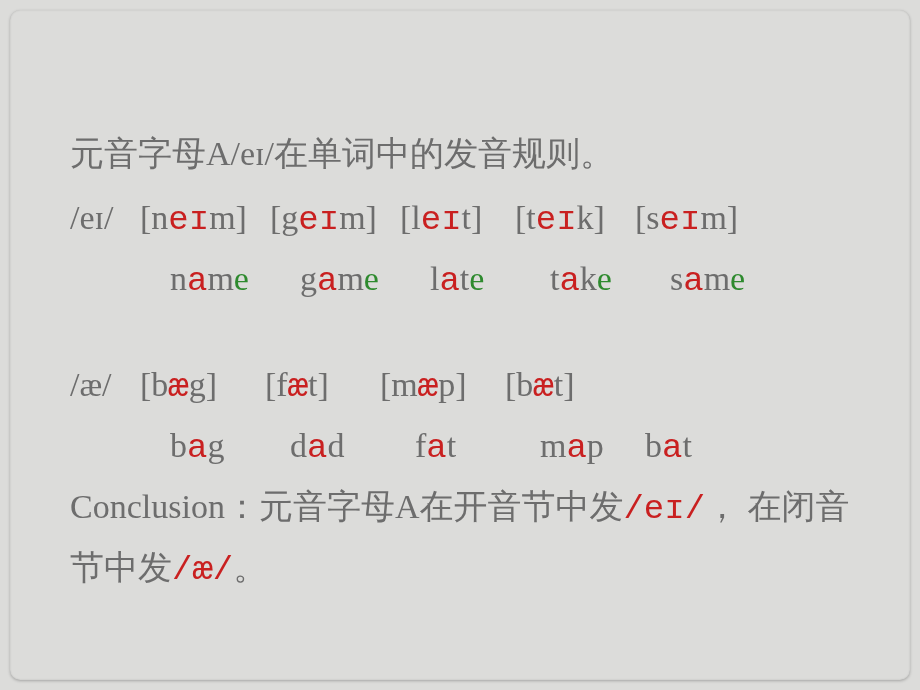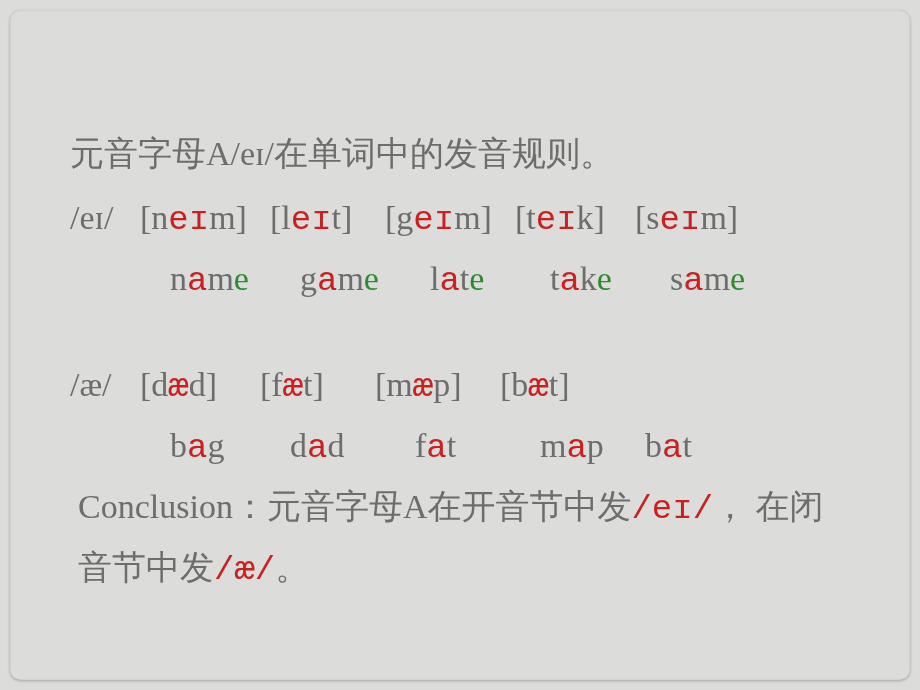--- a/index.html
+++ b/index.html
@@ -42,53 +42,52 @@
     .w-col { width: 130px; }
     .w-col-words { width: 130px; }
     .indent { width: 100px; }
     .red { color: #c92020; font-family: Liberation Mono, monospace; }
     .green { color: #2e8a2e; }
     .gray { color: #6d6d6d; }
     .spacer { height: 46px; }
     .conclusion {
       color: #6d6d6d;
       margin-top: 0;
-      margin-left: 8px;
     }
   </style>
 </head>
 <body>
 
 <div class="slide">
 
   <div class="title-line">元音字母A/eɪ/在单词中的发音规则。</div>
 
   <div class="row">
     <span class="cell w-label gray">/eɪ/</span>
     <span class="cell w-col"><span class="gray">[n</span><span class="red">eɪ</span><span class="gray">m]</span></span>
+    <span class="cell w-col"><span class="gray">[g</span><span class="red">eɪ</span><span class="gray">m]</span></span>
     <span class="cell w-col" style="width:115px"><span class="gray">[l</span><span class="red">eɪ</span><span class="gray">t]</span></span>
-    <span class="cell w-col"><span class="gray">[g</span><span class="red">eɪ</span><span class="gray">m]</span></span>
     <span class="cell w-col" style="width:120px"><span class="gray">[t</span><span class="red">eɪ</span><span class="gray">k]</span></span>
     <span class="cell w-col"><span class="gray">[s</span><span class="red">eɪ</span><span class="gray">m]</span></span>
   </div>
 
   <div class="row">
     <span class="cell indent"></span>
     <span class="cell w-col-words"><span class="gray">n</span><span class="red">a</span><span class="gray">m</span><span class="green">e</span></span>
     <span class="cell w-col-words"><span class="gray">g</span><span class="red">a</span><span class="gray">m</span><span class="green">e</span></span>
     <span class="cell w-col-words" style="width:120px"><span class="gray">l</span><span class="red">a</span><span class="gray">t</span><span class="green">e</span></span>
     <span class="cell w-col-words" style="width:120px"><span class="gray">t</span><span class="red">a</span><span class="gray">k</span><span class="green">e</span></span>
     <span class="cell w-col-words"><span class="gray">s</span><span class="red">a</span><span class="gray">m</span><span class="green">e</span></span>
   </div>
 
   <div class="spacer"></div>
 
   <div class="row">
     <span class="cell w-label gray">/æ/</span>
-    <span class="cell" style="width:120px"><span class="gray">[d</span><span class="red">æ</span><span class="gray">d]</span></span>
+    <span class="cell" style="width:125px"><span class="gray">[b</span><span class="red">æ</span><span class="gray">g]</span></span>
     <span class="cell" style="width:115px"><span class="gray">[f</span><span class="red">æ</span><span class="gray">t]</span></span>
     <span class="cell" style="width:125px"><span class="gray">[m</span><span class="red">æ</span><span class="gray">p]</span></span>
     <span class="cell"><span class="gray">[b</span><span class="red">æ</span><span class="gray">t]</span></span>
   </div>
 
   <div class="row">
     <span class="cell indent"></span>
     <span class="cell" style="width:120px"><span class="gray">b</span><span class="red">a</span><span class="gray">g</span></span>
     <span class="cell" style="width:125px"><span class="gray">d</span><span class="red">a</span><span class="gray">d</span></span>
     <span class="cell" style="width:125px"><span class="gray">f</span><span class="red">a</span><span class="gray">t</span></span>

